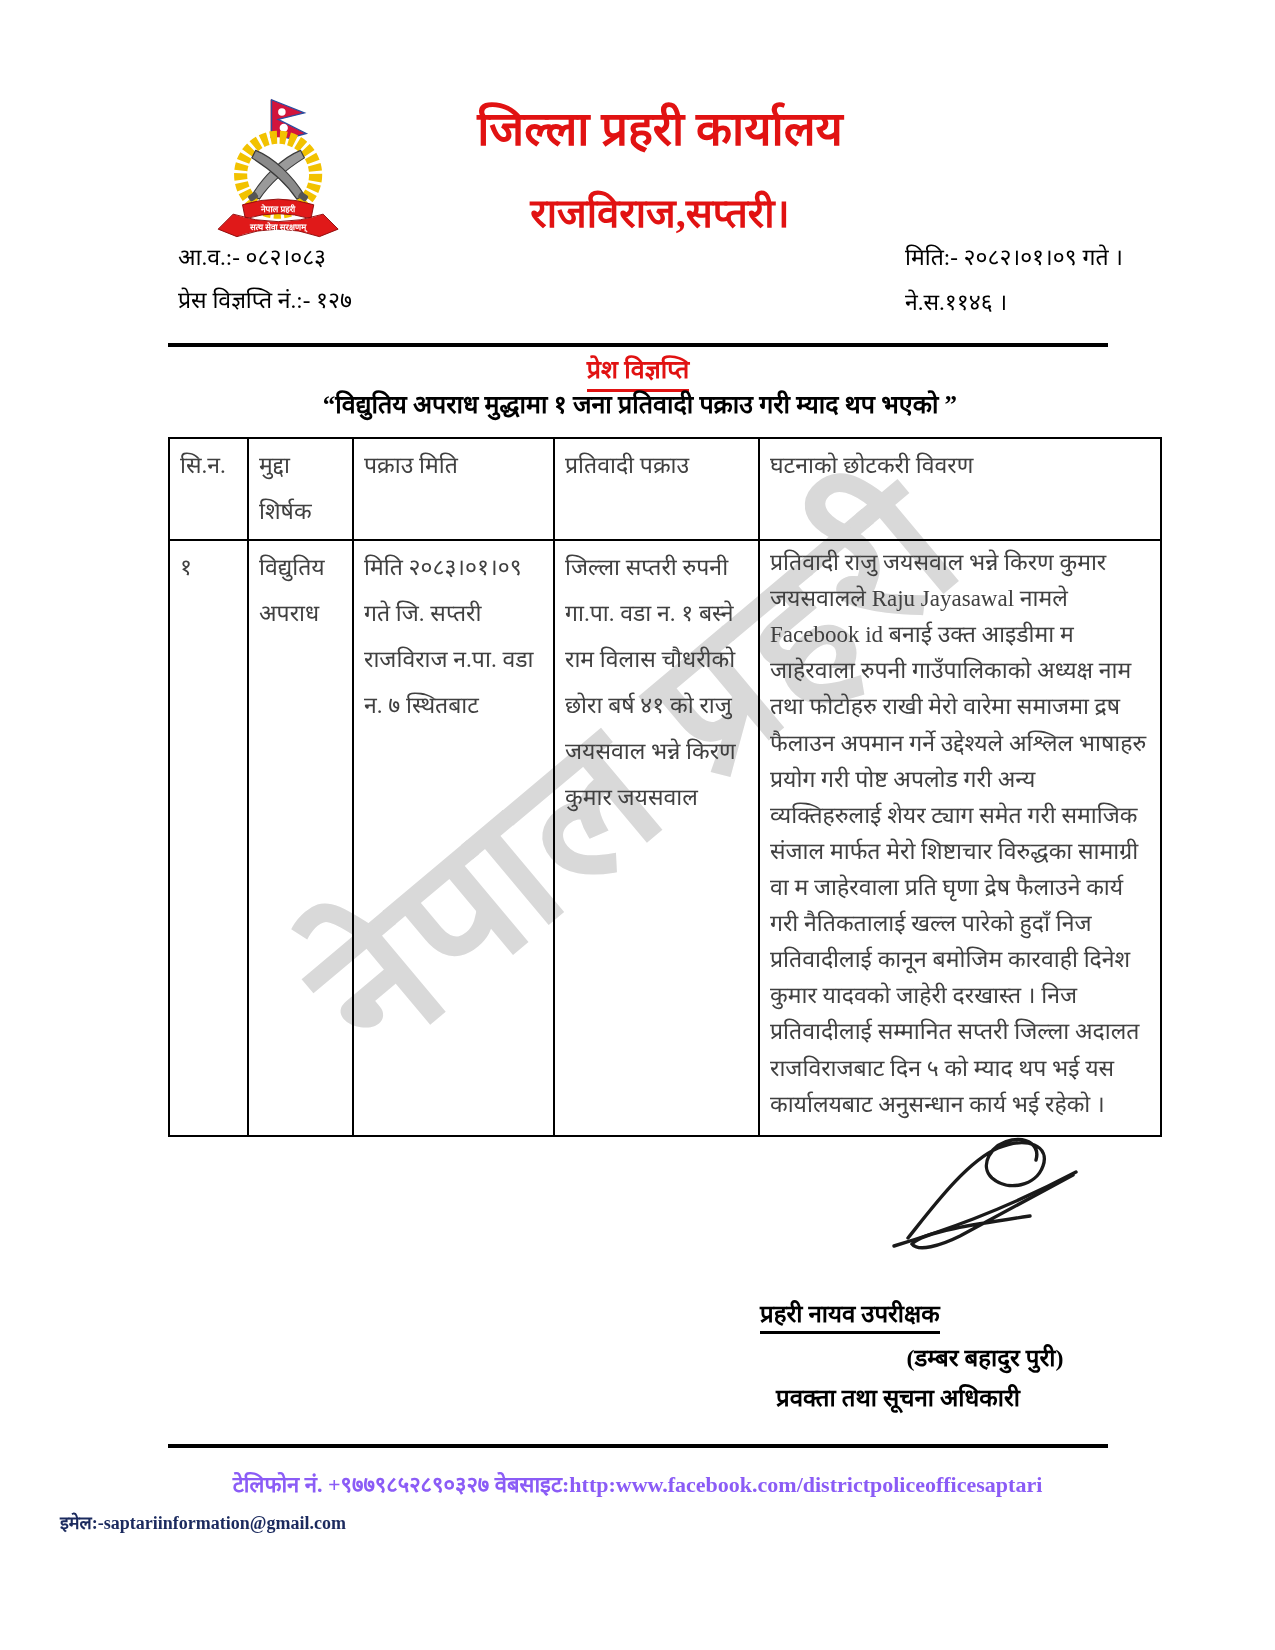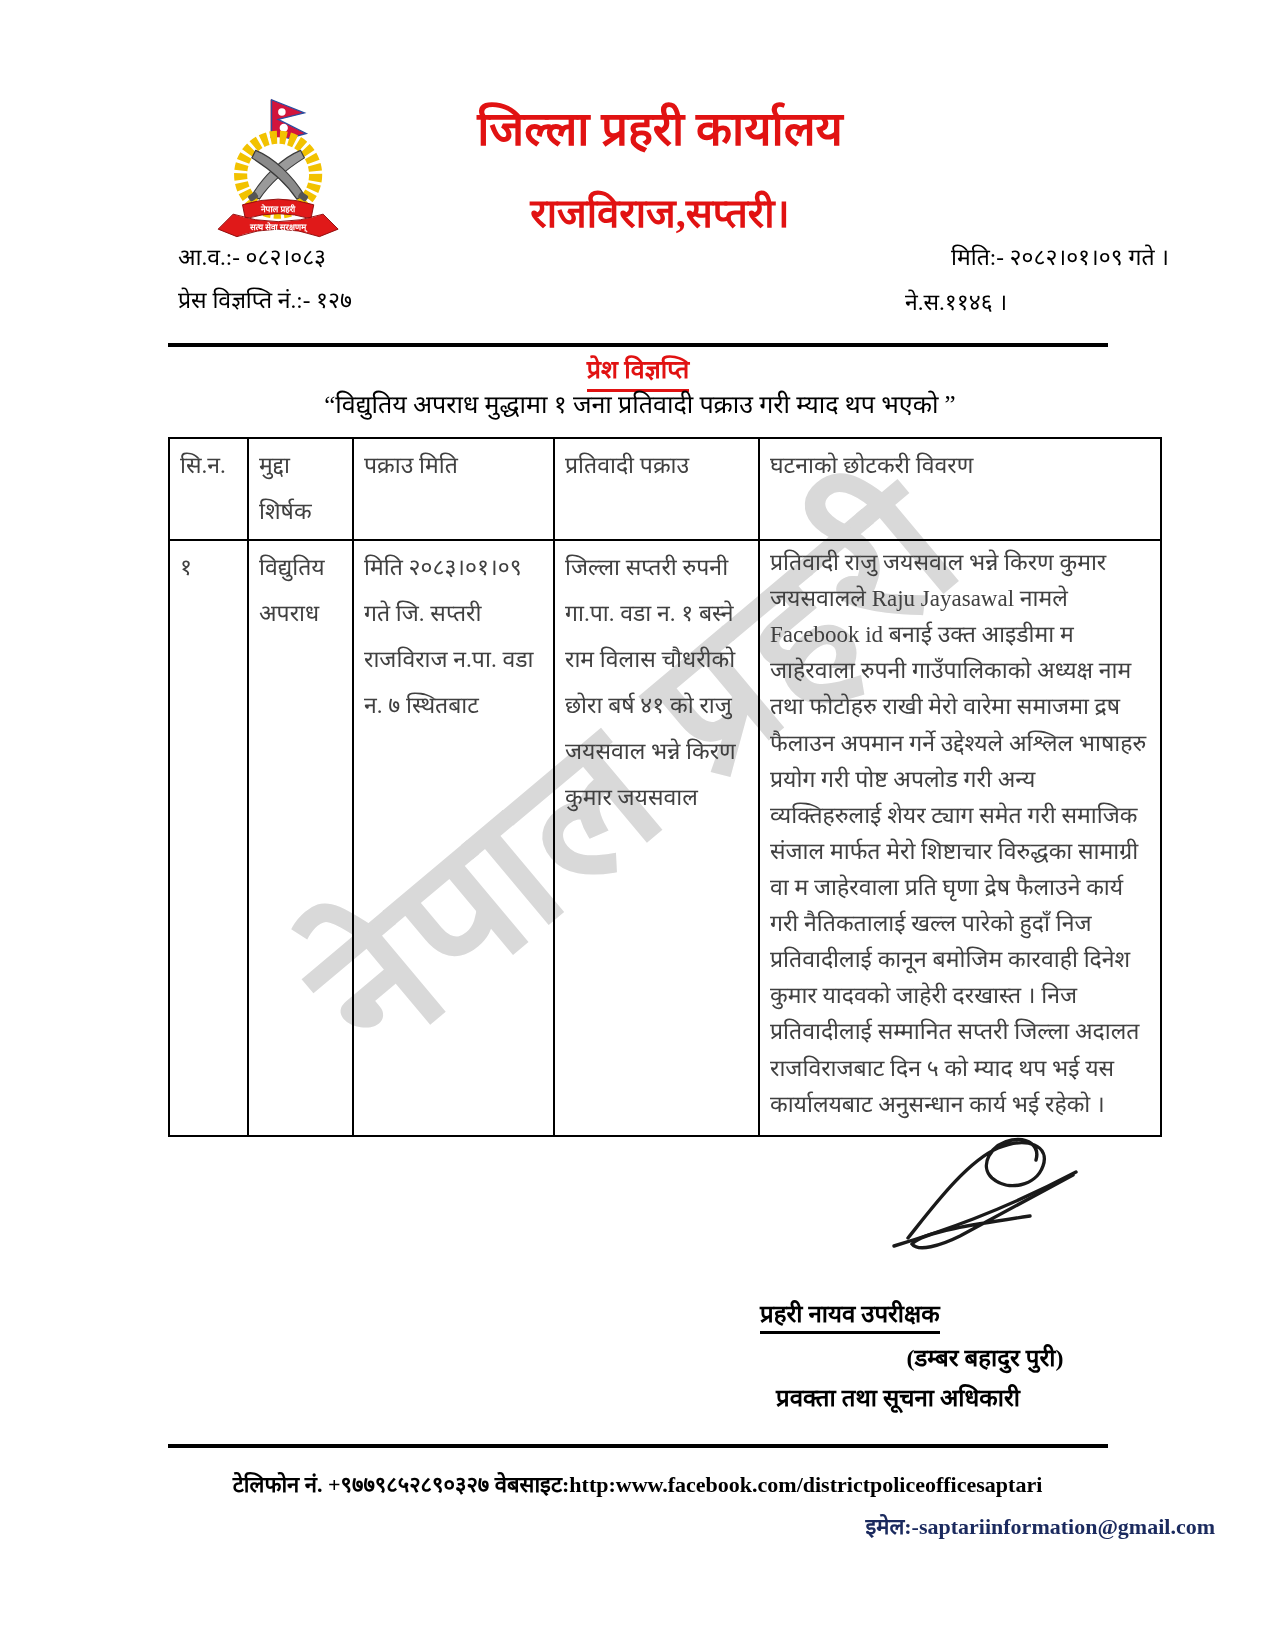--- a/index.html
+++ b/index.html
@@ -30,35 +30,35 @@
     left:320px;top:104px;width:680px;text-align:center;
     font-size:47px;font-weight:bold;color:#e11212;line-height:1.1;
   }
   .org-subtitle{
     left:320px;top:184px;width:680px;text-align:center;
     font-size:40px;font-weight:bold;color:#e11212;
   }
   .meta{font-size:23px;font-weight:normal;color:#000;white-space:nowrap;}
   .fiscal{left:178px;top:240px;}
   .press-no{left:178px;top:283px;}
-  .date-line{left:905px;top:240px;margin-left:46px;}
+  .date-line{left:905px;top:240px;}
   .ref-line{left:905px;top:285px;}
   .rule{position:absolute;left:168px;width:940px;height:4px;background:#000;z-index:1;}
   .rule-top{top:343px;}
   .rule-bottom{top:1444px;}
   .press-label{
     left:168px;top:351px;width:940px;text-align:center;
     font-size:25px;font-weight:bold;color:#e11212;
   }
   .press-label span{
     border-bottom:3px solid #e11212;padding-bottom:4px;display:inline-block;
   }
   .headline{
     left:90px;top:386px;width:1100px;text-align:center;
-    font-size:25px;font-weight:normal;color:#000;
+    font-size:25px;font-weight:bold;color:#000;
   }
   
   .press-table{
     position:absolute;left:168px;top:437px;z-index:1;
     border-collapse:collapse;table-layout:fixed;
     font-size:23px;color:#404040;background:transparent;
   }
   .press-table th,.press-table td{
     border:2px solid #000;vertical-align:top;
     padding:4px 8px 4px 10px;font-weight:normal;text-align:left;
@@ -85,25 +85,25 @@
     left:760px;top:1340px;width:450px;text-align:center;
     font-size:24px;font-weight:bold;
   }
   .sig-role{
     left:673px;top:1380px;width:450px;text-align:center;
     font-size:24px;font-weight:bold;
   }
   
   .footer-line1{
     left:60px;top:1468px;width:1155px;text-align:center;
-    font-size:22px;font-weight:bold;color:#000000;
+    font-size:22px;font-weight:bold;color:#8b5cf6;
   }
   .footer-line2{
-    left:60px;top:1510px;width:1155px;text-align:right;
-    font-size:22px;font-weight:bold;color:#1b2a5e;
+    left:60px;top:1510px;width:1155px;text-align:left;
+    font-size:18px;font-weight:bold;color:#1b2a5e;
   }
 </style>
 </head>
 <body>
 
 <div class="page">
 
   <div class="watermark">नेपाल प्रहरी</div>
 
   <svg class="layer logo-box" viewBox="0 0 140 160">

